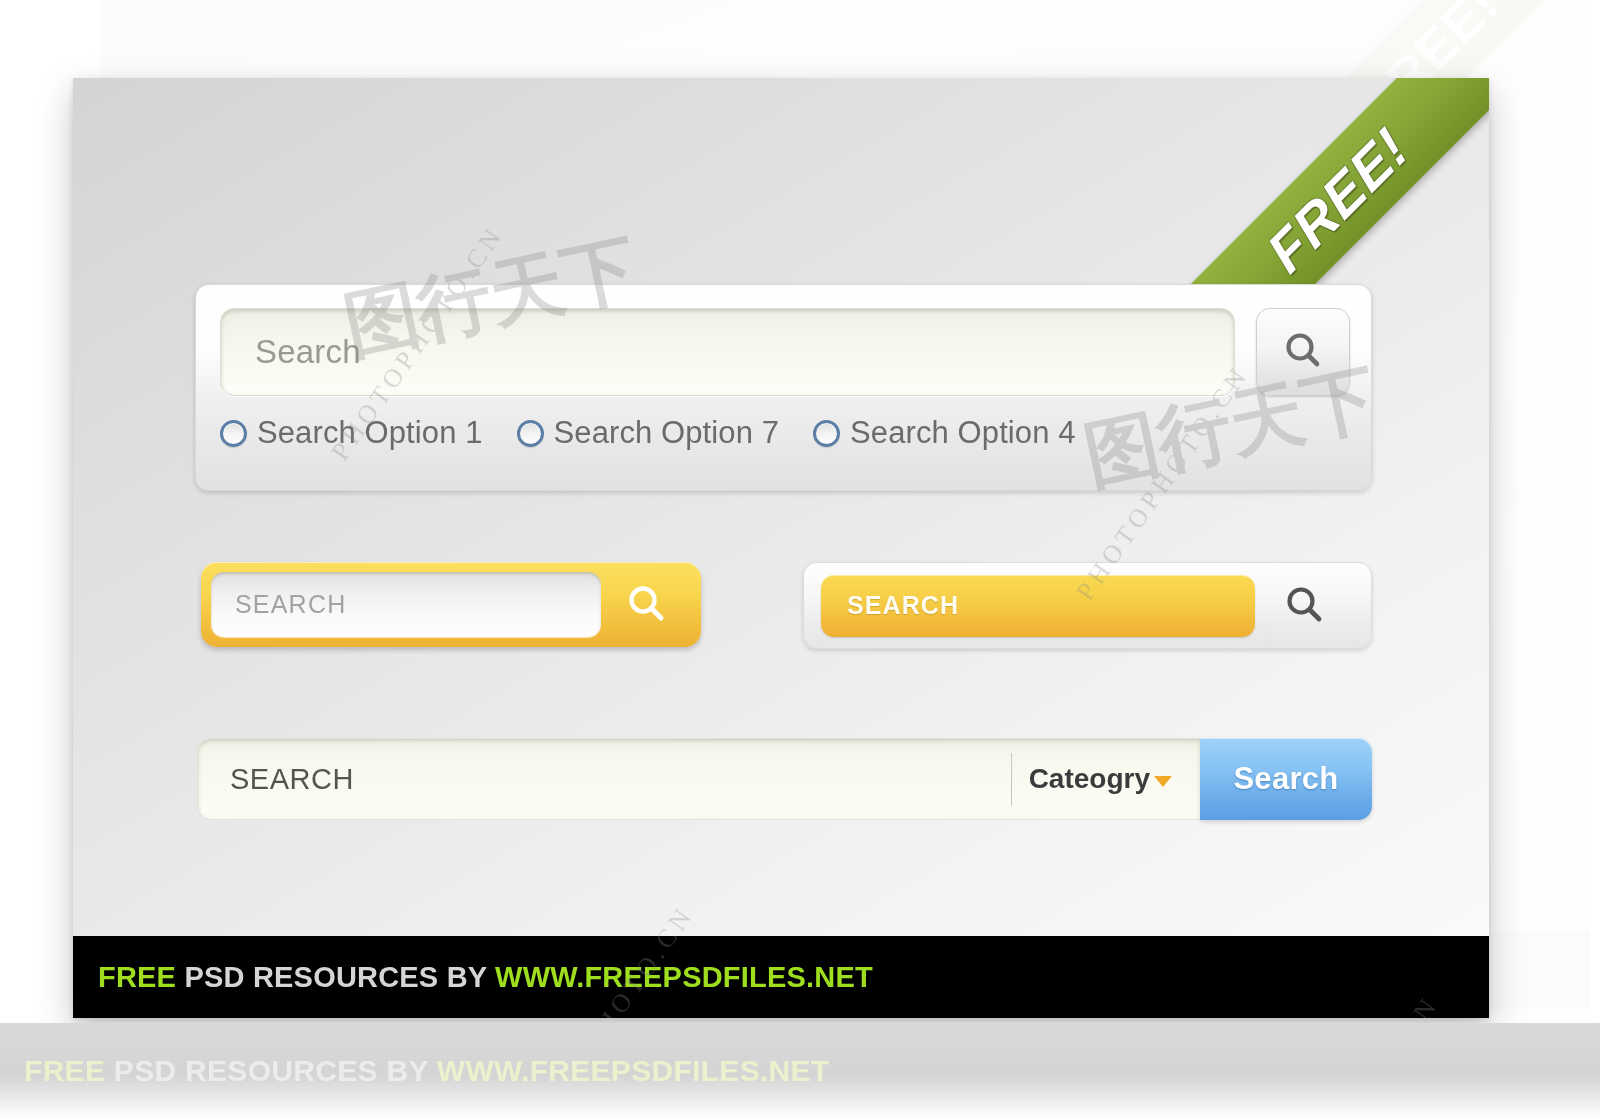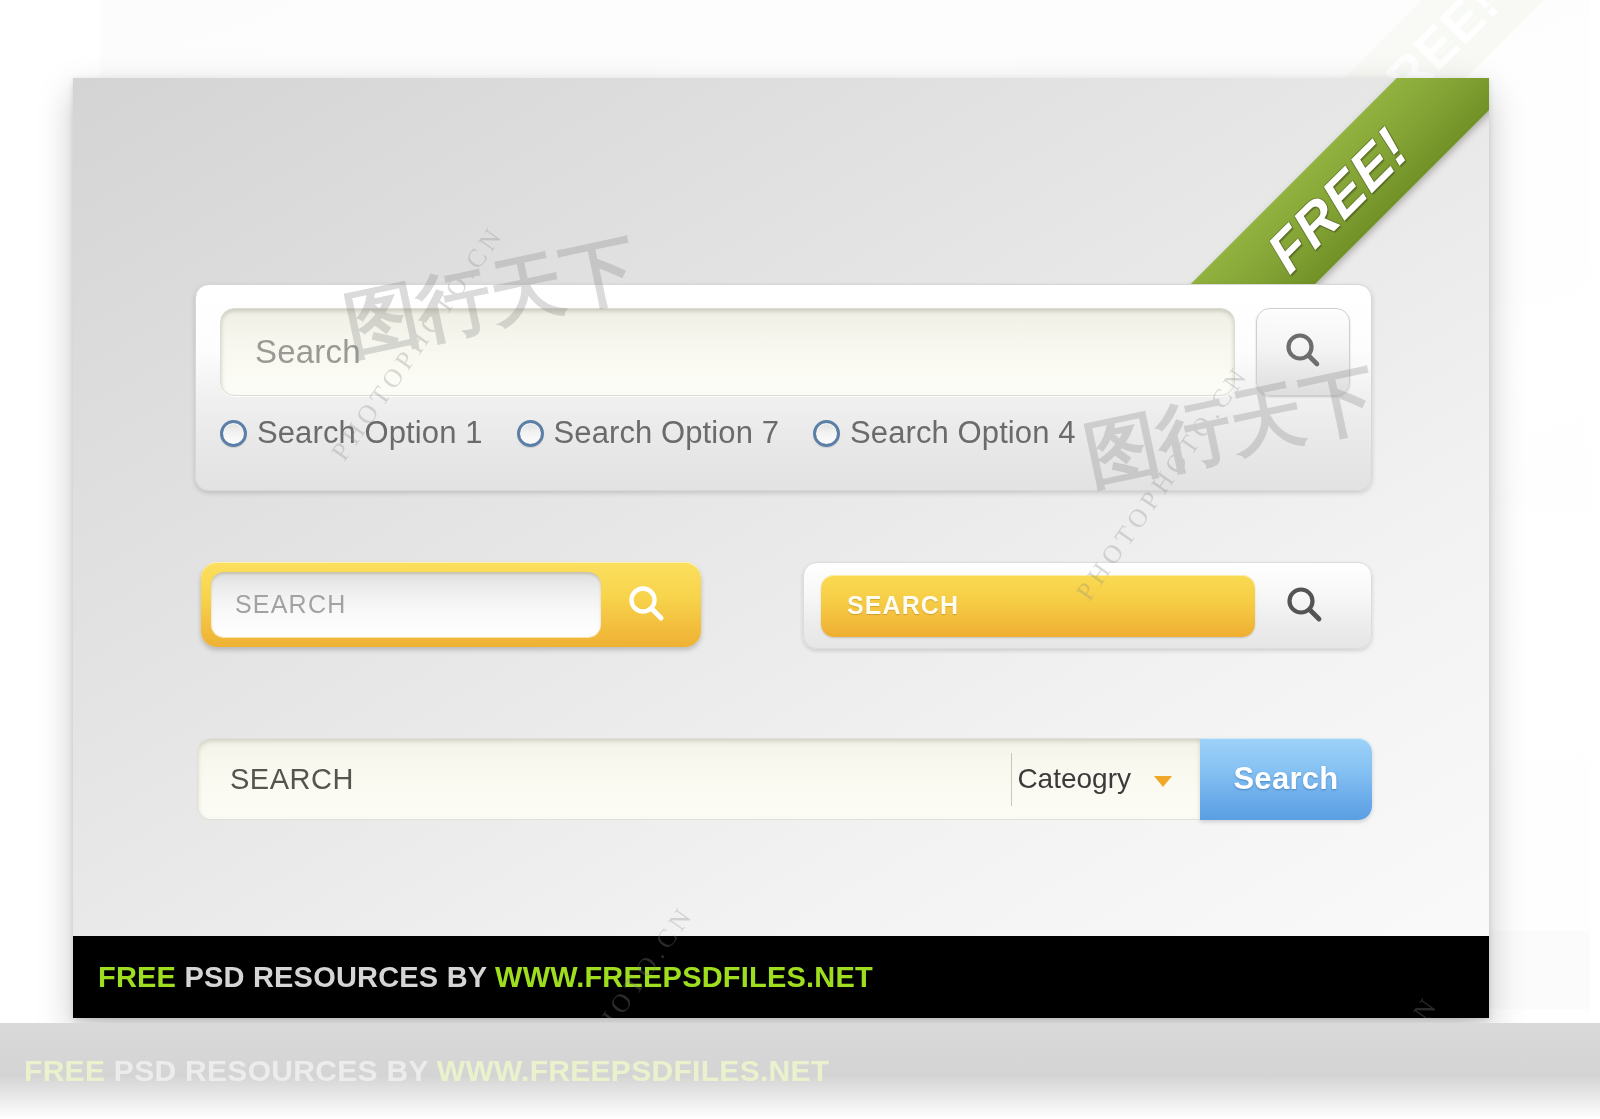--- a/index.html
+++ b/index.html
@@ -172,21 +172,21 @@
     border:1px solid #e0e0d4;border-right:none;
     display:flex;align-items:center;position:relative;
   }
   #bar-category .catfield .ph{
     margin-left:32px;font-size:29px;color:#555550;letter-spacing:.5px;
   }
   #bar-category .divider{
     position:absolute;right:188px;top:14px;width:1px;height:53px;background:#c7c7bb;
   }
   #bar-category .catselect{
-    position:absolute;right:28px;display:flex;align-items:center;gap:23px;
+    position:absolute;right:28px;display:flex;align-items:center;gap:4px;font-weight:bold;
   }
   #bar-category .catselect .lbl{font-size:28px;color:#3b3b3b;}
   #bar-category .caret{
     width:0;height:0;border-left:9px solid transparent;border-right:9px solid transparent;
     border-top:11px solid #f0a828;margin-top:4px;
   }
   #bar-category .searchbtn{
     width:172px;border-radius:0 14px 14px 0;
     background:linear-gradient(180deg,#9ed2f8 0%,#86c2f3 38%,#68a9e9 78%,#5b9fe3 100%);
     box-shadow:inset 0 1px 0 rgba(255,255,255,.55), 0 2px 4px rgba(0,0,0,.16);

